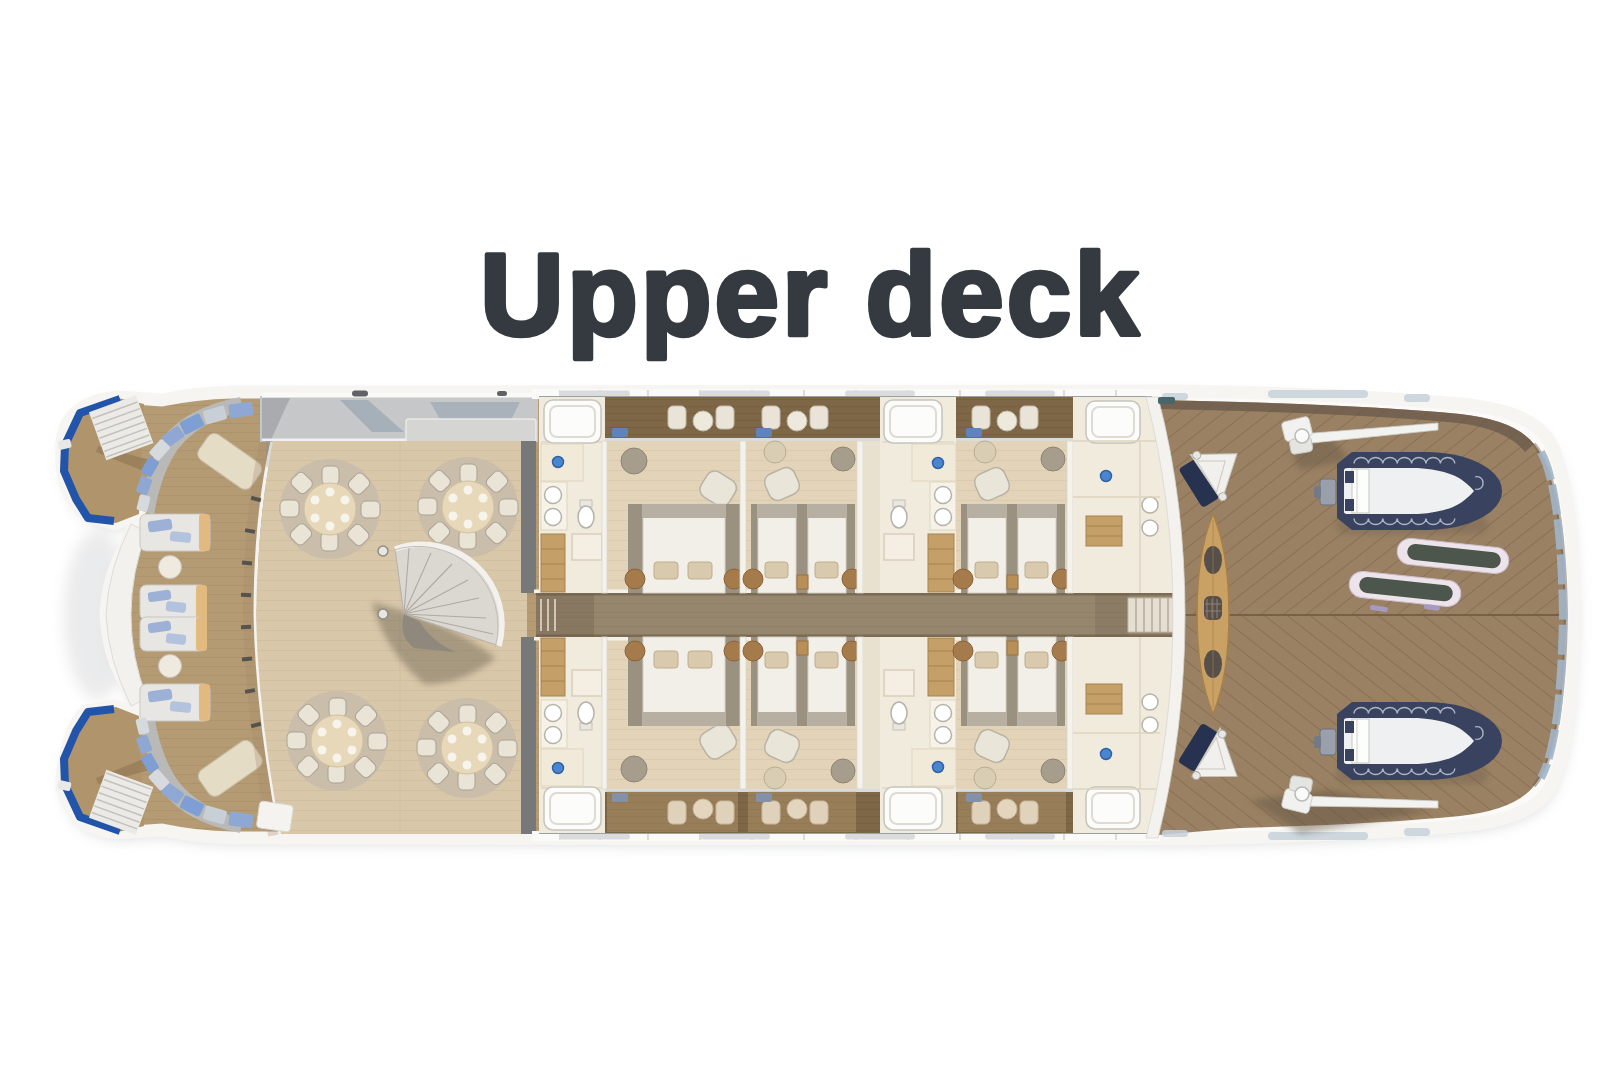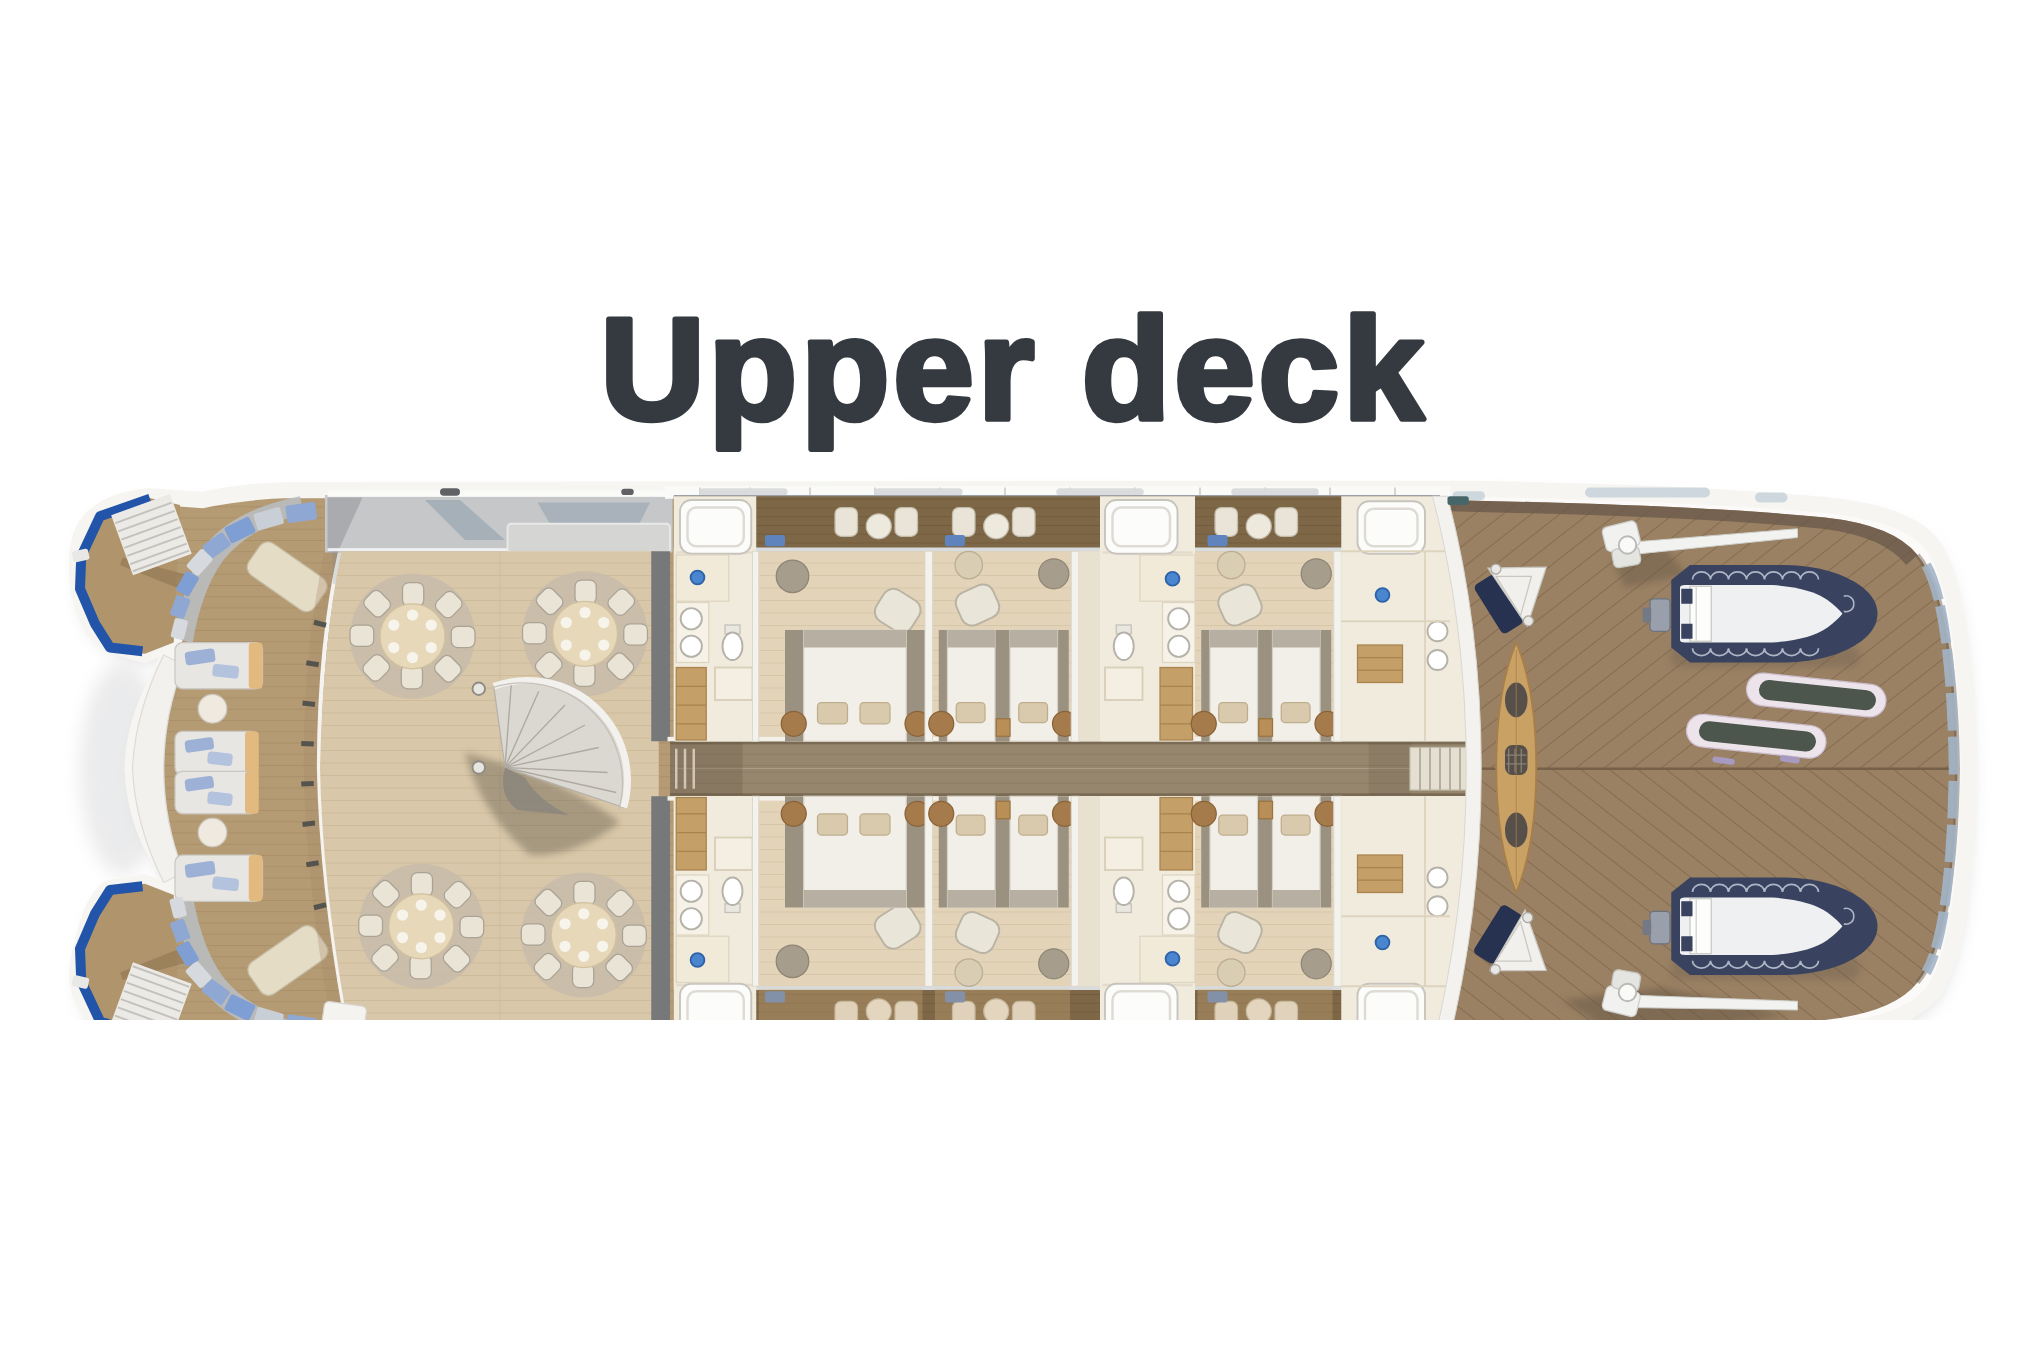--- a/index.html
+++ b/index.html
@@ -1,16 +1,16 @@
 <!DOCTYPE html>
 <html><head>
 <meta charset="utf-8">
 <style>
   html,body{margin:0;padding:0;background:#ffffff;}
-  .page{width:1619px;height:816px;position:relative;overflow:hidden;background:#ffffff;}
+  .page{width:1619px;height:1080px;position:relative;overflow:hidden;background:#ffffff;}
   svg{display:block;}
   .title{font-family:"Liberation Sans", sans-serif;font-weight:bold;fill:#343a40;}
 </style>
 </head>
 <body>
 <div class="page">
 <svg width="1619" height="1080" viewBox="0 0 1619 1080" xmlns="http://www.w3.org/2000/svg">
 <defs>
   <filter id="soft" x="-30%" y="-30%" width="160%" height="160%">
           <feGaussianBlur stdDeviation="7"></feGaussianBlur>

